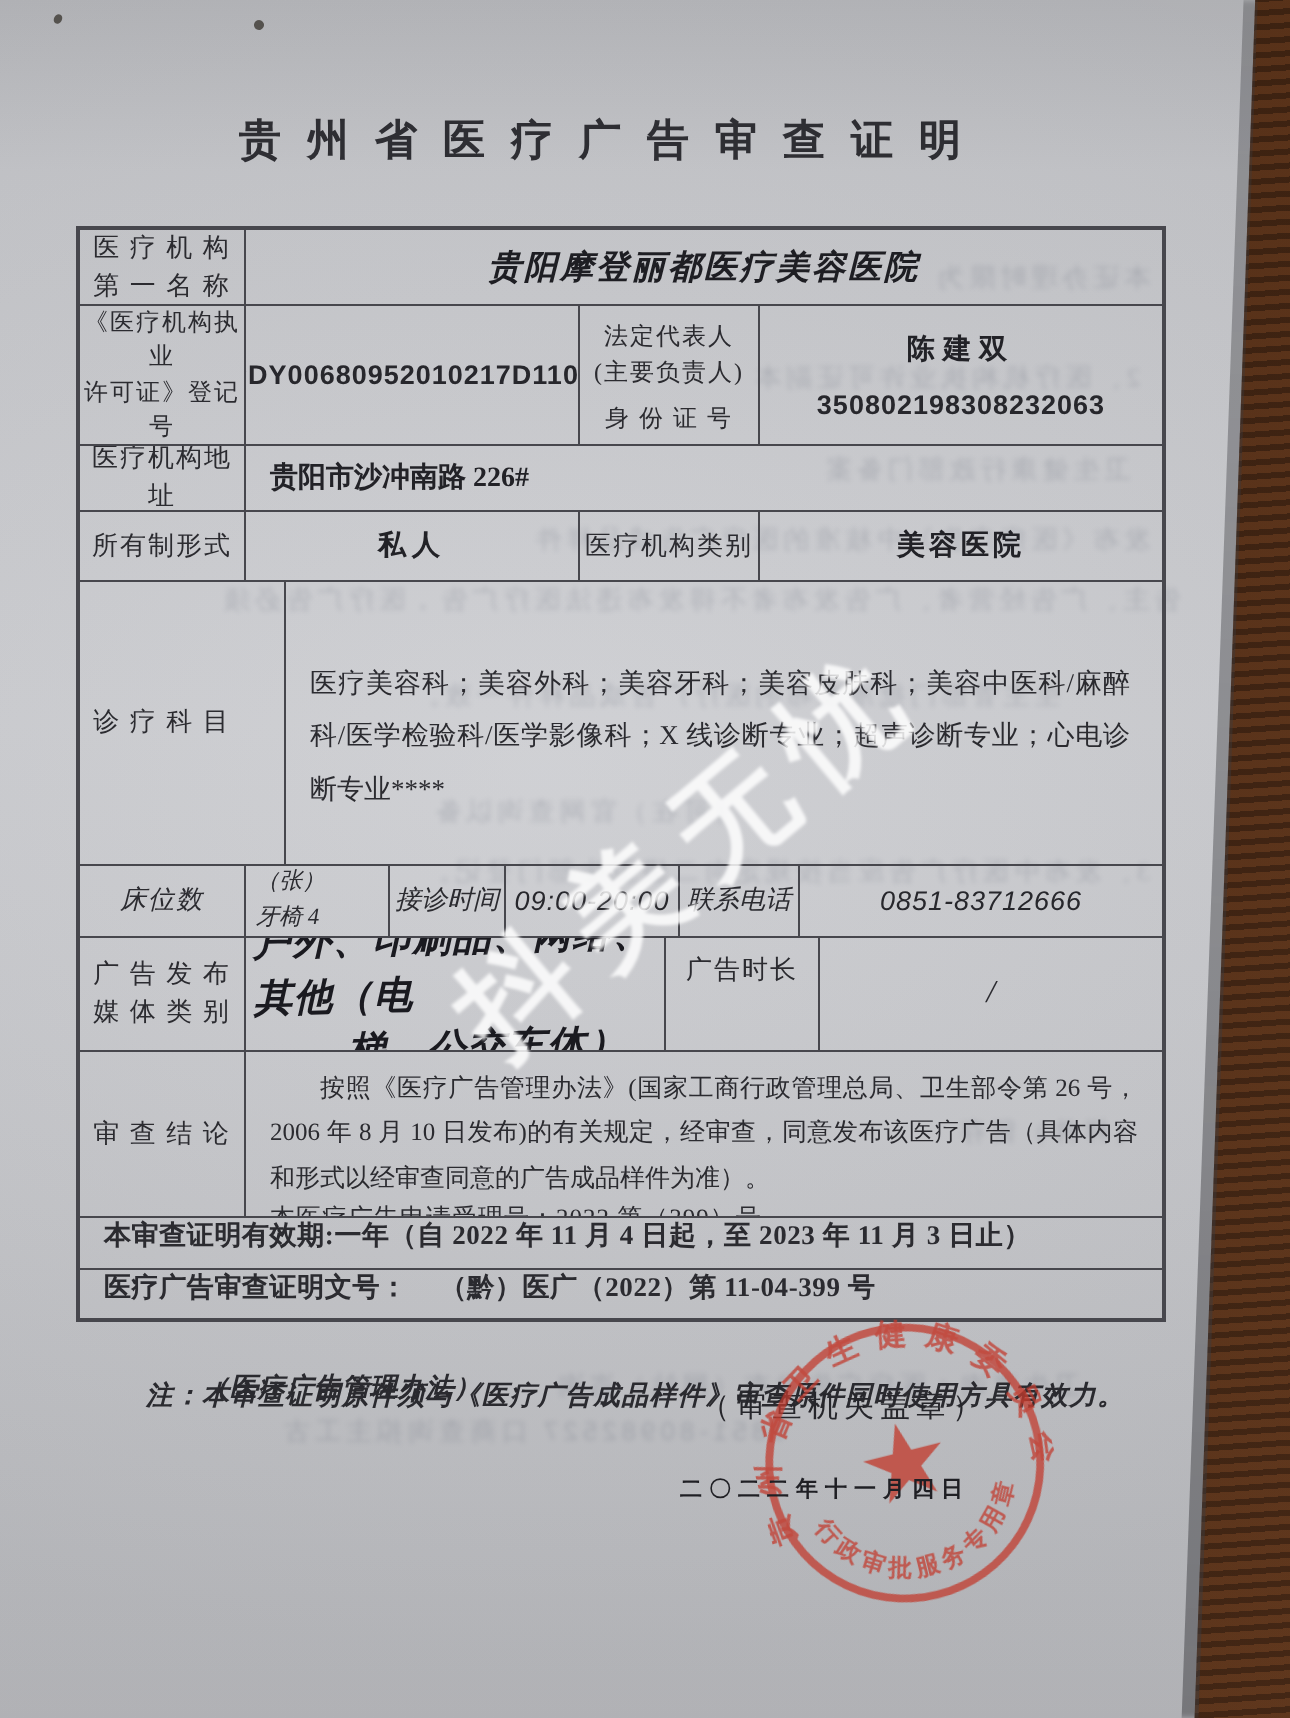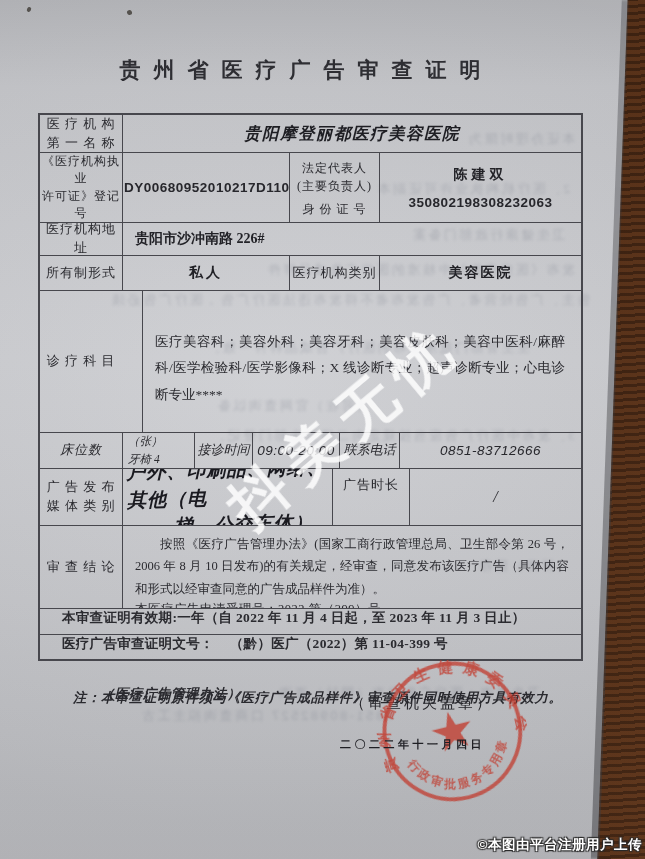--- a/index.html
+++ b/index.html
@@ -43,21 +43,21 @@
   .dept{align-items:flex-start;justify-content:flex-start;padding:38px 16px 0 12px;margin-left:20px;}
   .dept .txt{font-size:13.5px;line-height:1.95;text-align:justify;}
   .stack{line-height:1.5;}
   .hand{font-family:"DejaVu Serif",serif;font-style:italic;font-weight:700;font-size:19px;
         color:#1a1a20;transform:rotate(-1.5deg);line-height:1.45;letter-spacing:1px;}
   .hand .l2{display:block;padding-left:46px;}
   .slash{font-style:italic;font-size:16px;color:#2b2b30;}
   .concl{align-items:flex-start;justify-content:flex-start;padding:7px 12px 0 12px;}
   .concl p{margin:0;font-size:12.5px;line-height:1.78;text-indent:2em;text-align:justify;}
   .concl .receipt{margin-top:1px;font-size:12.5px;letter-spacing:.5px;}
-  .oneline{flex-direction:row;justify-content:flex-start;padding-left:22px;font-size:13.5px;
+  .oneline{flex-direction:row;justify-content:flex-start;padding-left:12px;font-size:13.5px;
            font-weight:600;letter-spacing:.3px;}
   .docnum{gap:16px;font-size:13.5px;}
   .docnum .v{font-weight:700;}
 
   .note{position:absolute;left:73px;top:689px;font-size:13.2px;font-style:italic;
         color:#2a2a2f;letter-spacing:.8px;font-weight:600;}
   .note2{position:absolute;left:101px;top:685px;font-size:13.2px;font-style:italic;
         color:#2a2a2f;letter-spacing:.8px;font-weight:600;}
   .sealcap{position:absolute;left:350px;top:694px;font-size:15px;color:#26262b;letter-spacing:3px;}
   .date{position:absolute;left:340px;top:737px;font-size:11px;color:#1f1f24;letter-spacing:3.5px;font-weight:600;}
@@ -243,14 +243,13 @@
     </text>
   </svg>
 
   <div class="date">二〇二二年十一月四日</div>
 
   <div class="wm">抖美无忧</div>
 
   <div class="wood"></div>
   <div class="paper-edge"></div>
 
-  <div class="credit">©本图由平台注册用户上传</div>
 </div>
 
 </body></html>

